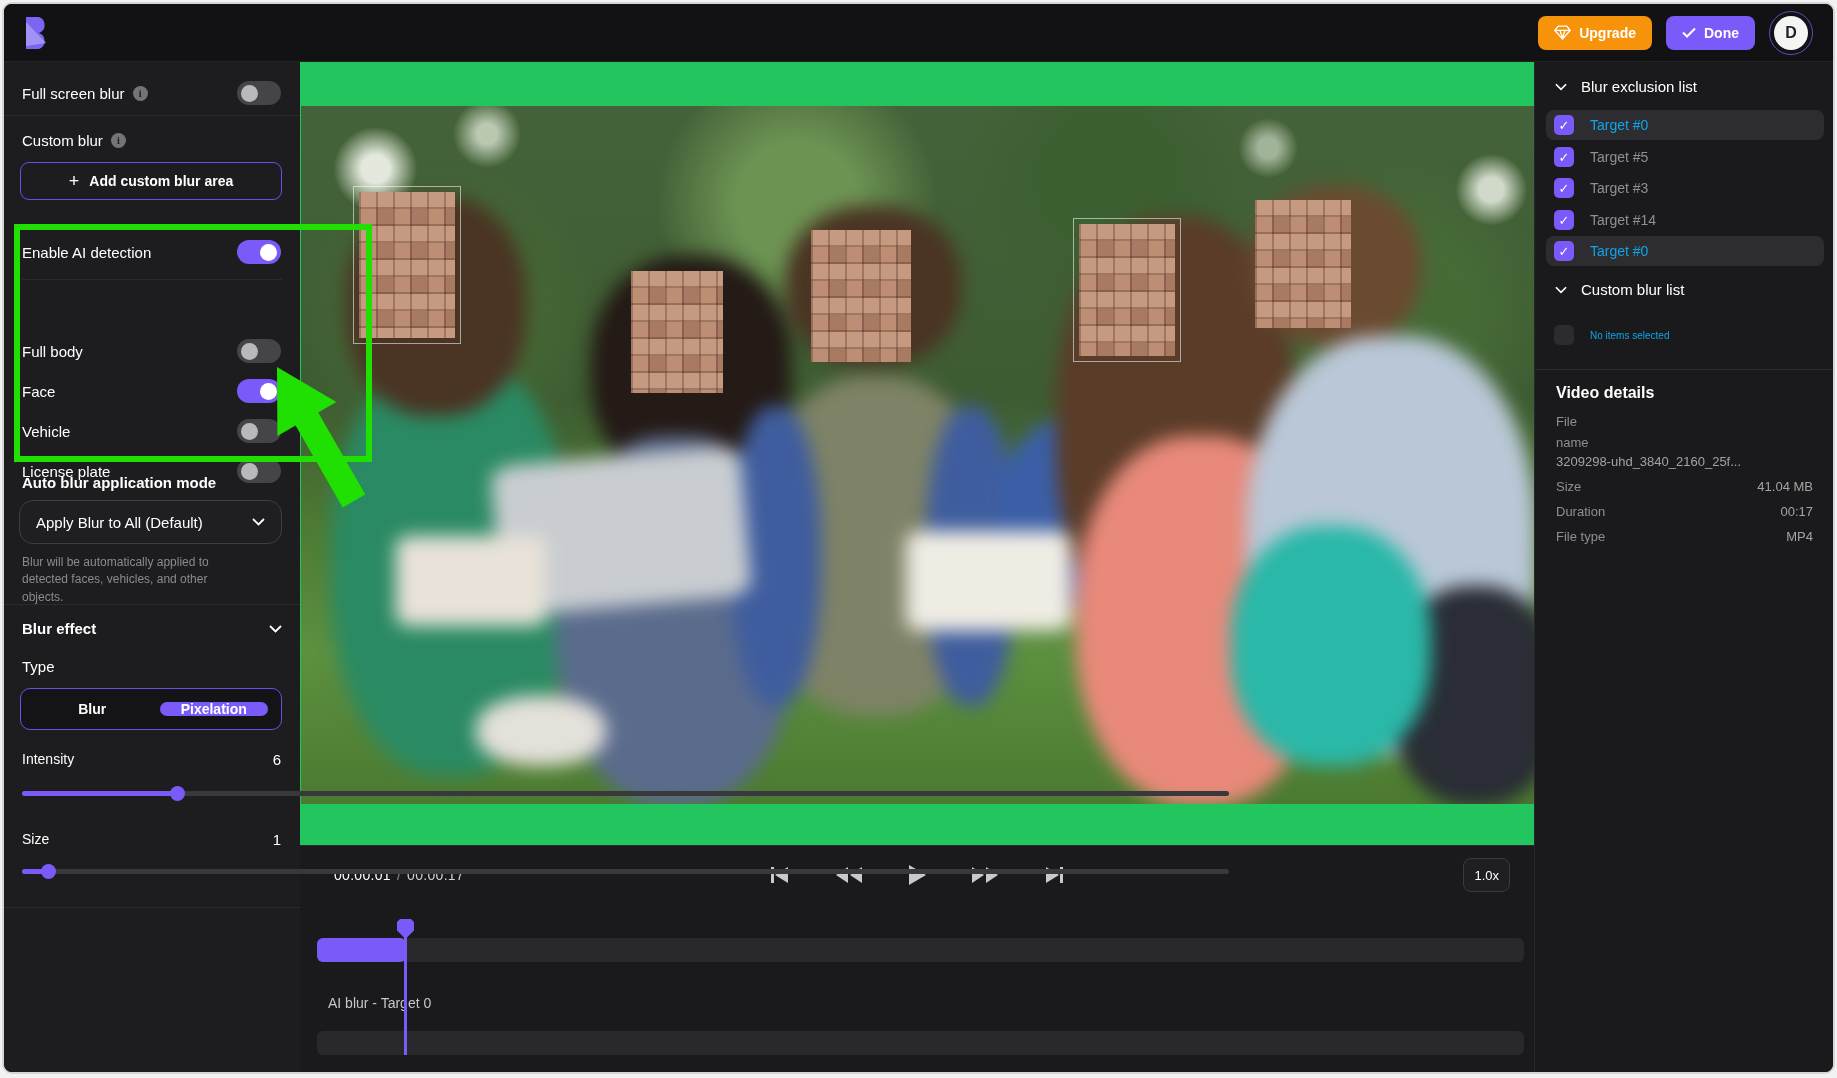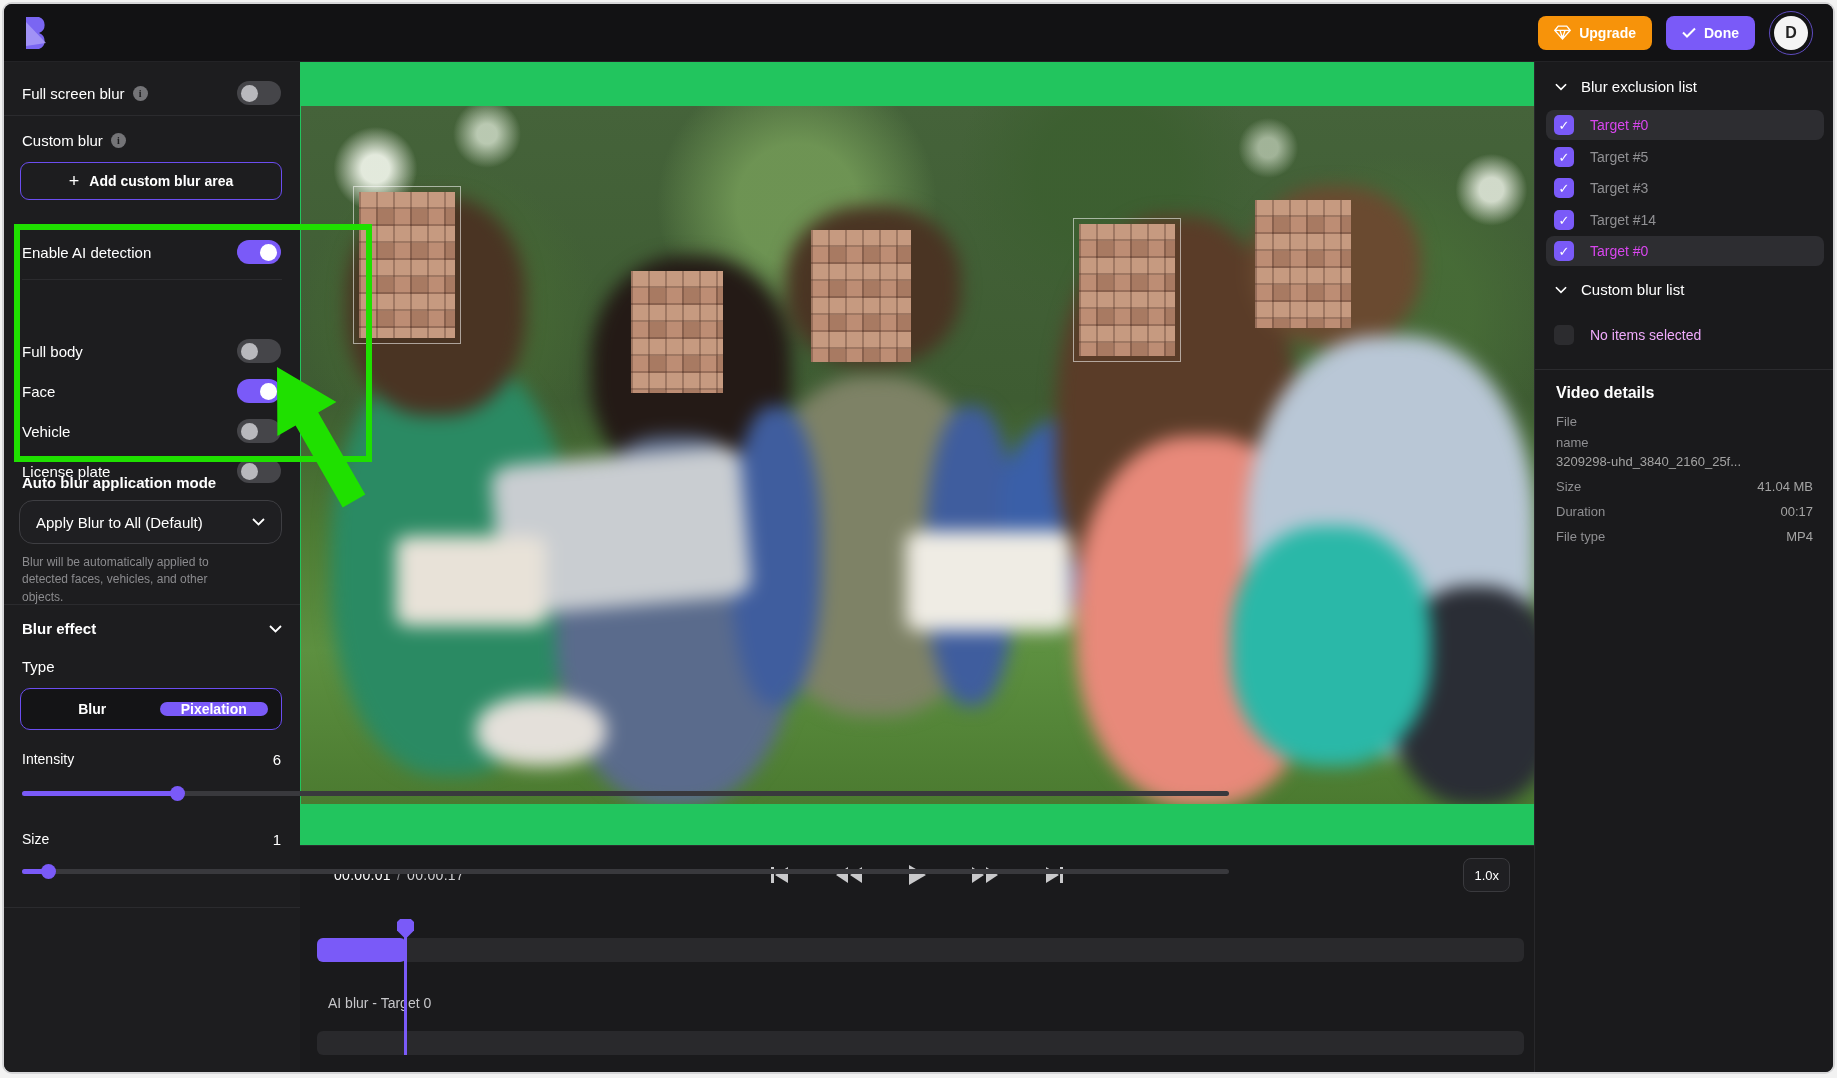--- a/index.html
+++ b/index.html
@@ -114,25 +114,25 @@
         clip-path:polygon(18% 0, 82% 0, 100% 15%, 100% 58%, 50% 100%, 0 58%, 0 15%); }
   .track-label { position:absolute; left:28px; top:149px; font-size:14px; color:#c7c7ca; }
 
   
   .rp-head { position:absolute; left:20px; right:16px; display:flex; align-items:center; gap:14px;
              font-size:15px; color:#fff; cursor:pointer; }
   .rp-row { position:absolute; left:11px; right:9px; height:30px; border-radius:8px;
             display:flex; align-items:center; gap:16px; padding-left:8px; cursor:pointer; }
   .rp-row.hl { background:#2d2d31; }
   .rp-row .name { font-size:14px; color:#909093; }
-  .rp-row.hl .name { color:#d946ef; }
+  .rp-row.hl .name { color:#0ea5e9; }
   .cb { width:20px; height:20px; border-radius:5px; background:#7a5af8; color:#fff; font-size:13px;
         display:flex; align-items:center; justify-content:center; flex:0 0 auto; }
   .cb.dim { background:#2c2c2f; color:transparent; }
-  .empty-txt { font-size:14px; color:#f0abfc; }
+  .empty-txt { font-size:10px; color:#0ea5e9; }
   .vd-title { position:absolute; left:21px; font-size:16px; font-weight:bold; color:#fff; }
   .vd-rows { position:absolute; left:21px; right:20px; top:350px; font-size:13px; }
   .vd-row { display:flex; justify-content:space-between; align-items:center; margin-bottom:10px; }
   .vd-row .k { color:#8f8f92; }
   .vd-row .v { color:#a3a3a3; text-align:right; max-width:200px; white-space:nowrap; overflow:hidden; text-overflow:ellipsis; }
   .vd-row.tall { align-items:flex-start;flex-direction:column; }
   .vd-row.tall .k { width:46px; line-height:1.6; }
 
   .chev { flex:0 0 auto; }
   svg { display:block; }

